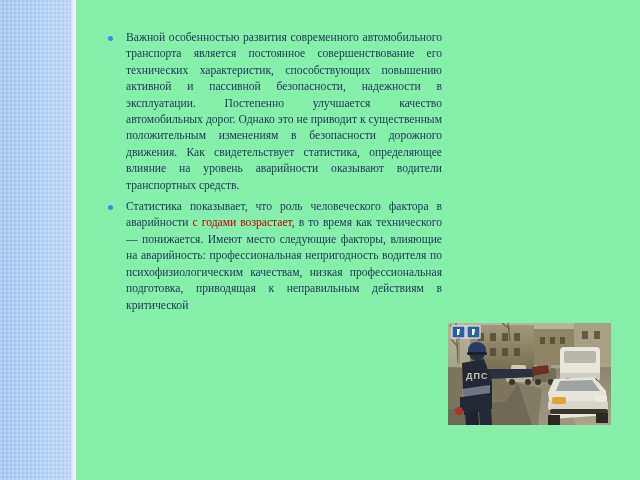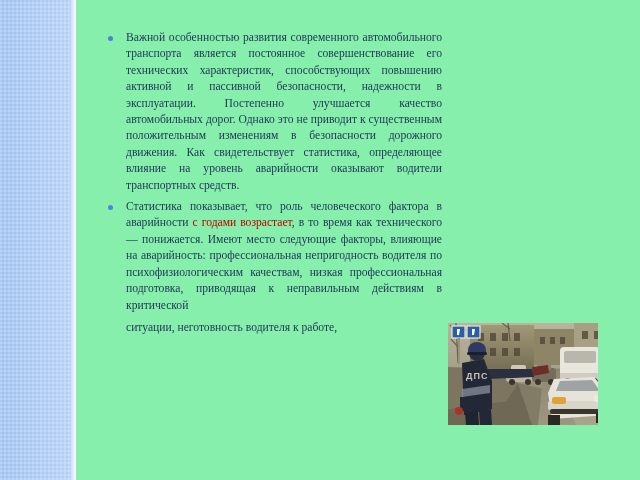--- a/index.html
+++ b/index.html
@@ -104,21 +104,21 @@
   .tail-line {
     display: block;
     line-height: 27px;
   }
 
   
   .photo {
     position: absolute;
     left: 448px;
     top: 323px;
-    width: 150px;
+    width: 163px;
     height: 102px;
     overflow: hidden;
     background: #8c8676;
   }
   .photo svg { display: block; }
 </style>
 </head>
 <body>
 
 <div id="slide">
@@ -127,21 +127,20 @@
   <div class="left-band-edge"></div>
 
   <div class="content">
 
     <div class="photo-float"></div>
 
     <p class="bullet-block">Важной особенностью развития современного автомобильного транспорта является постоянное совершенствование его технических характеристик, способствующих повышению активной и пассивной безопасности, надежности в эксплуатации. Постепенно улучшается качество автомобильных дорог. Однако это не приводит к существенным положительным изменениям в безопасности дорожного движения. Как свидетельствует статистика, определяющее влияние на уровень аварийности оказывают водители транспортных средств.</p>
 
     <p class="bullet-block">
       <span>Статистика показывает, что роль человеческого фактора в аварийности </span><span class="hl-red">с годами возрастает</span><span>, в то время как технического — понижается. Имеют место следующие факторы, влияющие на аварийность: профессиональная непригодность водителя по психофизиологическим качествам, низкая профессиональная подготовка, приводящая к неправильным  действиям в критической</span>
-      <span class="tail-line">ситуации,  неготовность водителя к  работе,</span>
     </p>
 
   </div>
 
   <div class="photo">
     <svg width="163" height="102" viewBox="0 0 163 102" xmlns="http://www.w3.org/2000/svg">
       <defs>
         <linearGradient id="skyg" x1="0" y1="0" x2="0" y2="1">
           <stop offset="0%" stop-color="#b9b49c"></stop>
           <stop offset="100%" stop-color="#8e8a72"></stop>

